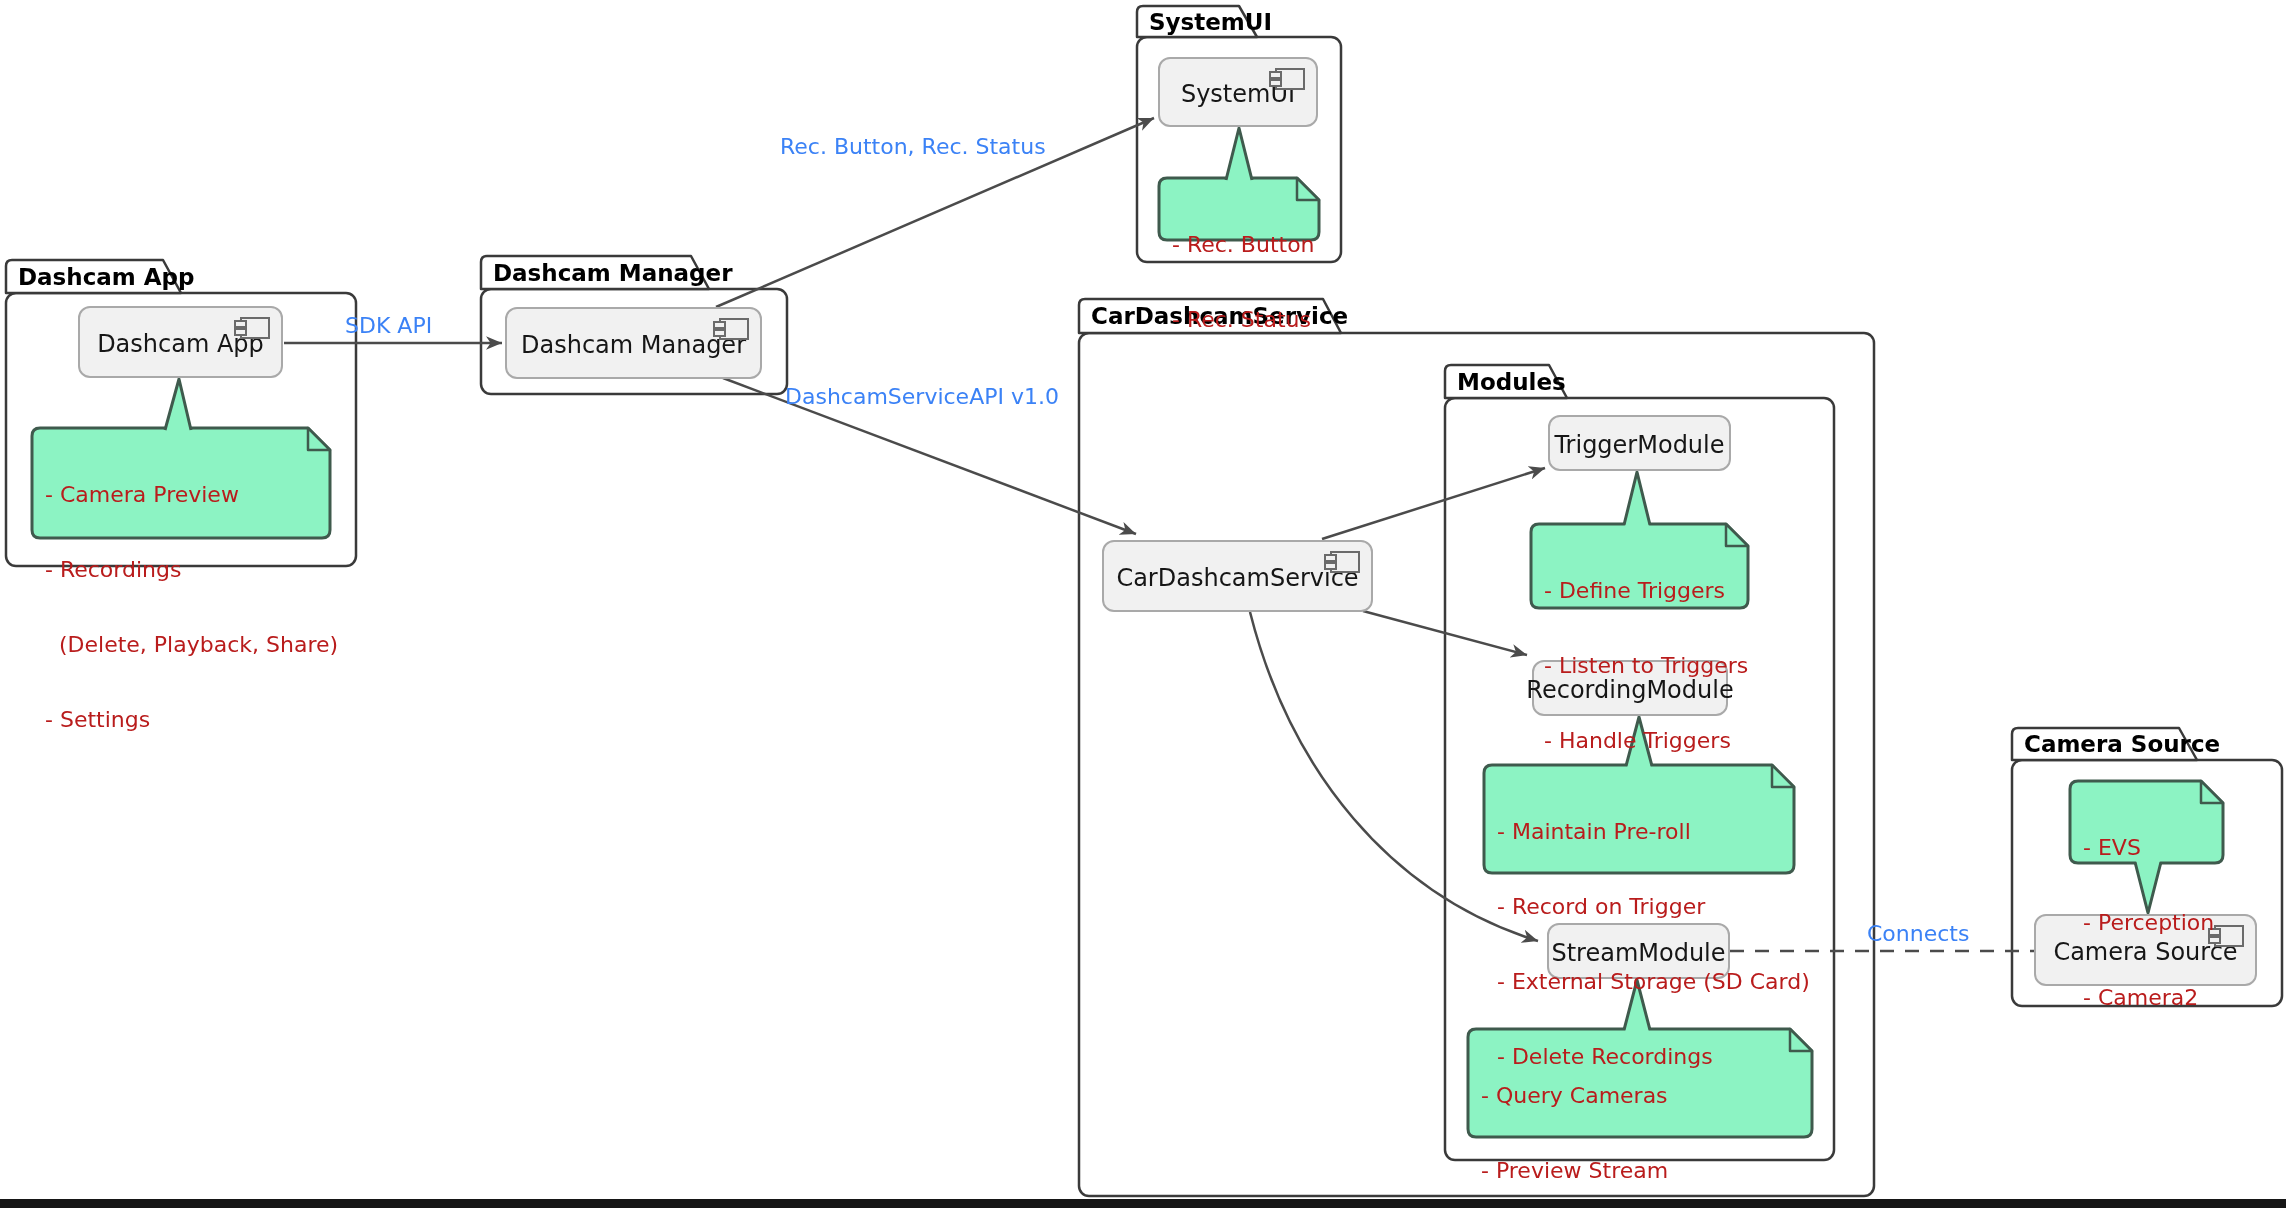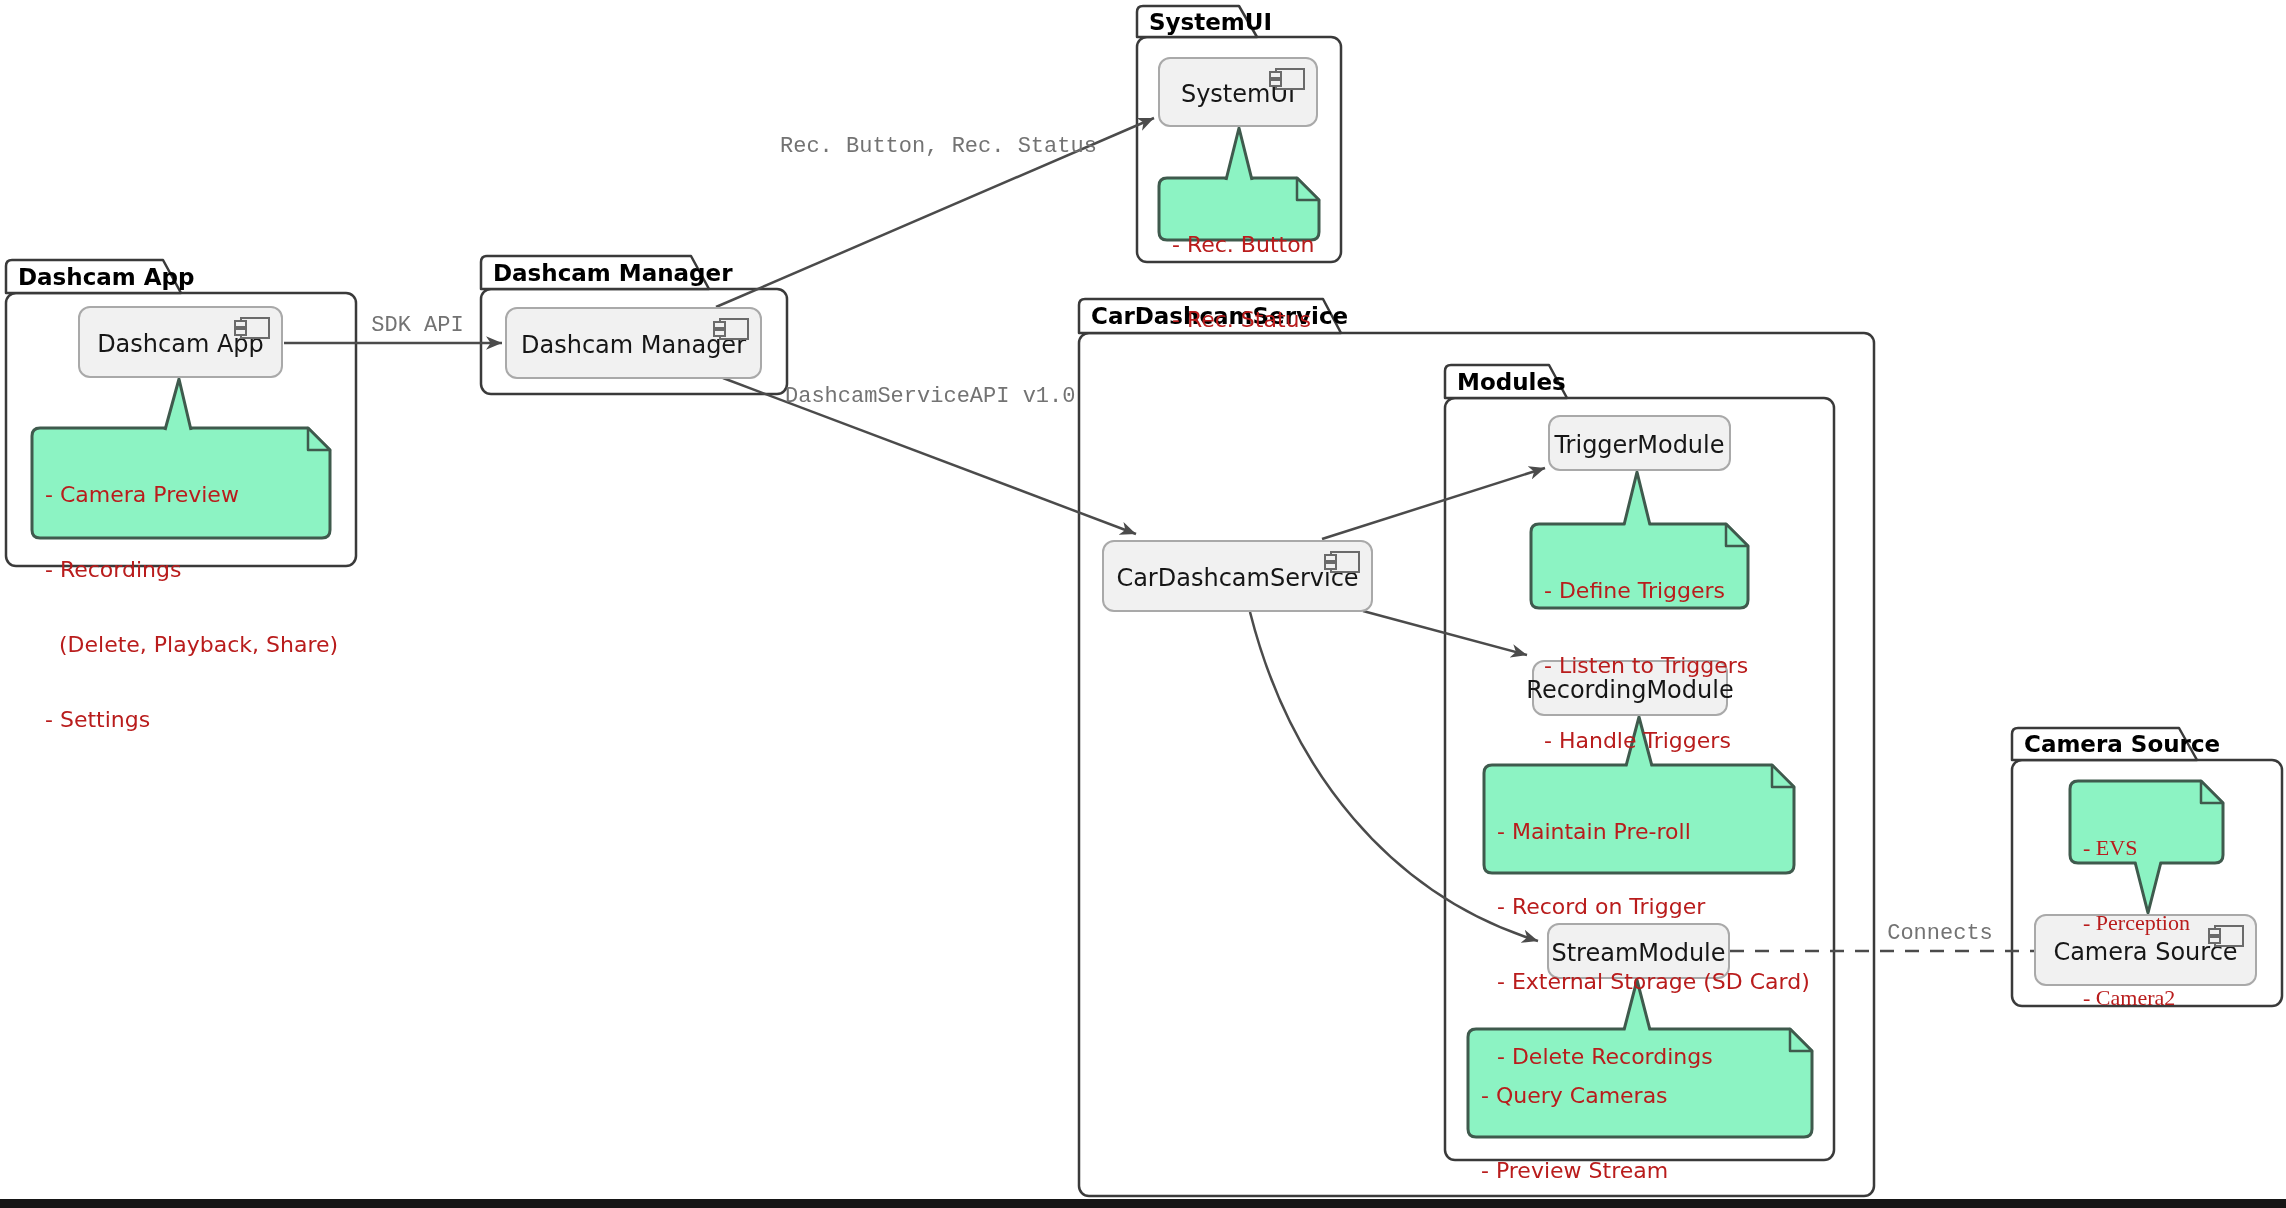--- a/index.html
+++ b/index.html
@@ -21,22 +21,22 @@
         justify-content:center;font-size:24px;color:#161616;}
   .comp .label{padding-top:4px;}
   .cicon{position:absolute;top:9px;right:11px;width:26px;height:18px;
          border:2.5px solid #6b6b6b;background:#f1f1f1;}
   .cicon::before,.cicon::after{content:"";position:absolute;left:-8px;width:9px;height:4px;
          border:2.5px solid #6b6b6b;background:#f1f1f1;}
   .cicon::before{top:1px;}
   .cicon::after{bottom:1px;}
   .note-text{position:absolute;z-index:2;font-size:22px;line-height:25px;color:#b91c1c;
              white-space:pre;}
-  .edge-label{position:absolute;z-index:2;font-size:22px;color:#737373;text-align:center;
-              white-space:nowrap;font-family:Liberation Mono, monospace;}
+  .edge-label{position:absolute;z-index:2;font-size:22px;color:#3b82f6;
+              white-space:nowrap;}
   .bottom-bar{position:absolute;z-index:3;left:0;top:1199px;width:2286px;height:9px;background:#161616;}
 </style>
 </head>
 <body>
 
 <div id="canvas">
 
   <svg class="layer" width="2286" height="1208" viewBox="0 0 2286 1208">
     <defs>
       <marker id="arrow" viewBox="0 0 14 12" refX="14" refY="6" markerWidth="16" markerHeight="14" markerUnits="userSpaceOnUse" orient="auto">
@@ -172,21 +172,21 @@
     <div>- Define Triggers</div>
     <div>- Listen to Triggers</div>
     <div>- Handle Triggers</div>
   </div>
   <div class="note-text" style="left:1481px;top:1033px;">
     <div>- Query Cameras</div>
     <div>- Preview Stream</div>
     
     
   </div>
-  <div class="note-text" style="left:2083px;top:785px;font-family:Liberation Serif, serif;">
+  <div class="note-text" style="left:2083px;top:785px;">
     <div>- EVS</div>
     <div>- Perception</div>
     <div>- Camera2</div>
   </div>
 
   <div class="edge-label" style="left:345px;top:313px;width:145px;">SDK API</div>
   <div class="edge-label" style="left:780px;top:134px;width:300px;">Rec. Button, Rec. Status</div>
   <div class="edge-label" style="left:785px;top:384px;width:290px;">DashcamServiceAPI v1.0</div>
   <div class="edge-label" style="left:1867px;top:921px;width:146px;">Connects</div>
 

